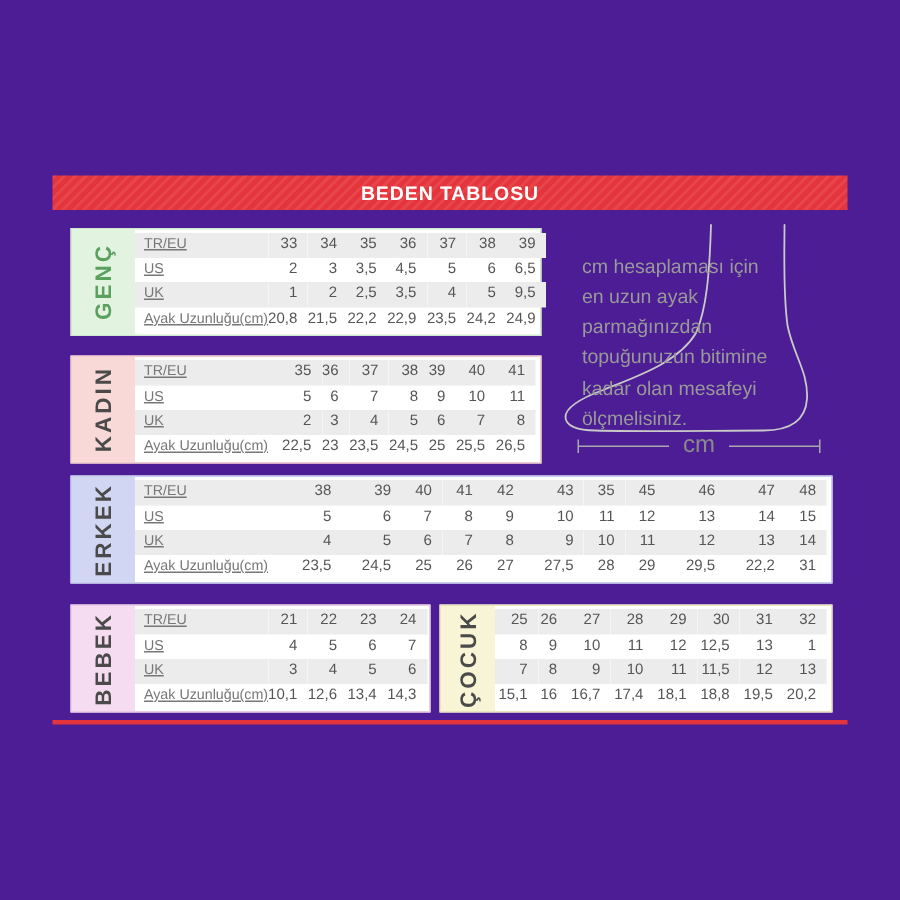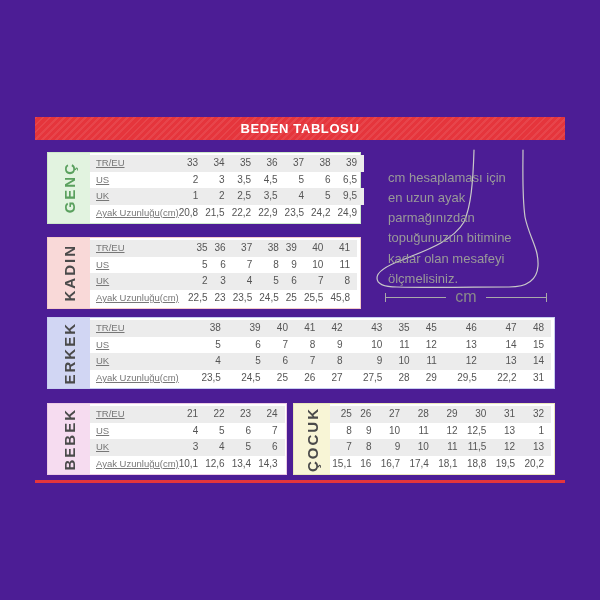--- a/index.html
+++ b/index.html
@@ -138,21 +138,21 @@
             <td class="val">8</td>
           </tr>
           <tr>
             <td class="rowlabel">Ayak Uzunluğu(cm)</td>
             <td class="val">22,5</td>
             <td class="val">23</td>
             <td class="val">23,5</td>
             <td class="val">24,5</td>
             <td class="val">25</td>
             <td class="val">25,5</td>
-            <td class="val">45,8</td>
+            <td class="val">26,5</td>
           </tr>
         </tbody>
       </table>
   </section>
 
   <section class="size-section sec-erkek" style="border-color: rgb(200, 206, 240);">
     <div class="label-strip" style="background: rgb(209, 214, 243);">
       <span class="vlabel" style="color: rgb(74, 74, 74);">ERKEK</span>
     </div>
     <table class="size-table">

